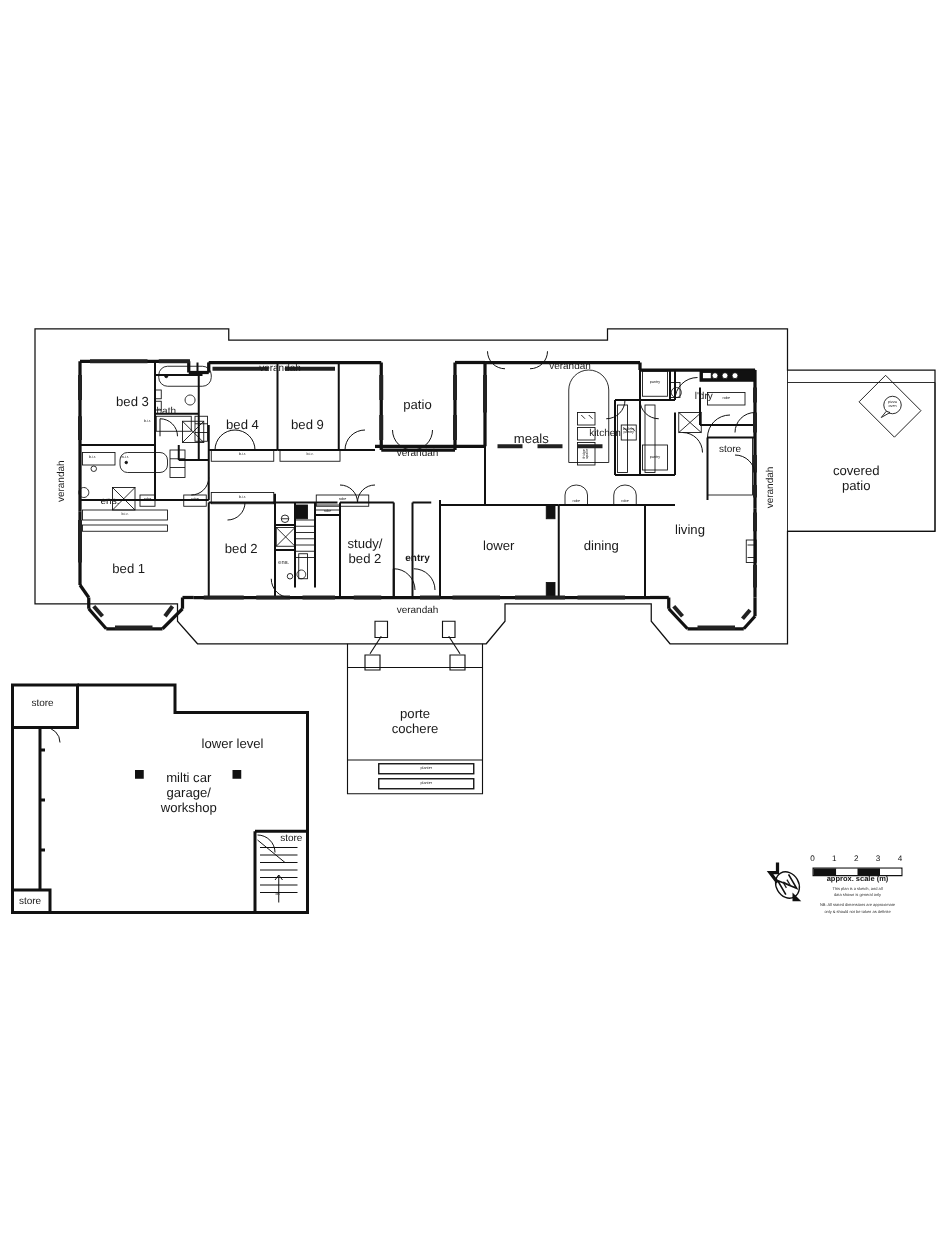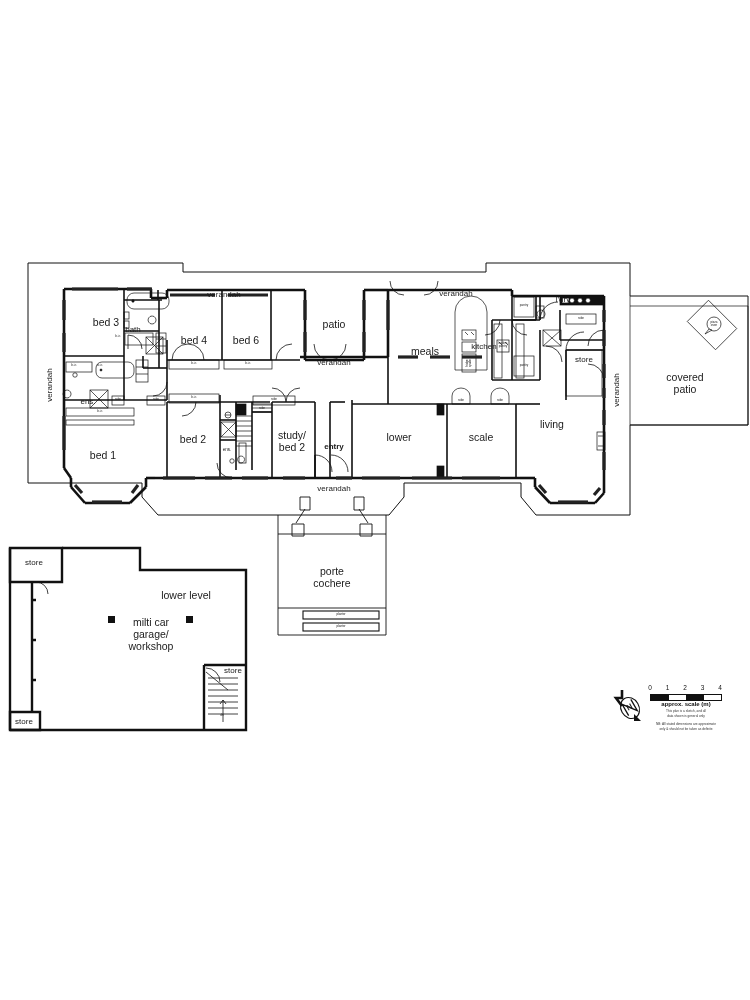--- a/index.html
+++ b/index.html
@@ -371,40 +371,40 @@
       <path d="M625,714 L625,701 L635,714 L635,701" stroke-width="1.3" transform="rotate(-30 630 708)"></path>
       <path d="M622,690 L622,698 L616,698 L622,706" stroke-width="2.6" fill="none"></path>
       <path d="M634,714 L641,721 L634,721 Z" fill="#111" stroke="none"></path>
     </g>
 
   </g>
 </svg>
 
 <div class="lbl rm" style="left:96px;  top:323px;padding-left:20px;">bed 3</div>
 <div class="lbl rm" style="left:194px; top:341px;">bed 4</div>
-<div class="lbl rm" style="left:246px; top:341px;">bed 6</div>
+<div class="lbl rm" style="left:246px; top:341px;">bed 9</div>
 <div class="lbl rm" style="left:103px; top:456px;text-align:right;">bed 1</div>
 <div class="lbl rm" style="left:193px; top:440px;">bed 2</div>
 <div class="lbl rm" style="left:292px; top:442px;">study/
 bed 2</div>
 <div class="lbl rm" style="left:334px; top:325px;">patio</div>
 <div class="lbl rm" style="left:425px; top:352px;">meals</div>
 <div class="lbl rm" style="left:399px; top:438px;">lower</div>
-<div class="lbl rm" style="left:481px; top:438px;">scale</div>
+<div class="lbl rm" style="left:481px; top:438px;">dining</div>
 <div class="lbl rm" style="left:552px; top:425px;">living</div>
 <div class="lbl rm" style="left:685px; top:384px;">covered
 patio</div>
 
 <div class="lbl rm-sm" style="left:484px; top:347px;">kitchen</div>
 <div class="lbl rm-sm" style="left:133px; top:330px;text-align:right;">bath</div>
 <div class="lbl rm-sm" style="left:88px;  top:402px;">ens.</div>
 <div class="lbl rm-xs" style="left:227px; top:450px;">ens.</div>
 <div class="lbl rm-sm" style="left:334px; top:447px;font-weight:bold;">entry</div>
 <div class="lbl rm-sm" style="left:584px; top:360px;">store</div>
-<div class="lbl rm-sm" style="left:563px; top:300px;">l'dry</div>
+<div class="lbl rm-sm" style="left:563px; top:318px;">l'dry</div>
 
 <div class="lbl rm-xxs" style="left:503px; top:345px;">butlers
 pantry</div>
 <div class="lbl rm-xxs" style="left:524px; top:306px;">pantry</div>
 <div class="lbl rm-xxs" style="left:524px; top:366px;">pantry</div>
 <div class="lbl rm-xxs rot" style="left:469px; top:363px;">fridge
 space</div>
 <div class="lbl rm-xxs" style="left:714px; top:324px;">pizza
 oven</div>
 

